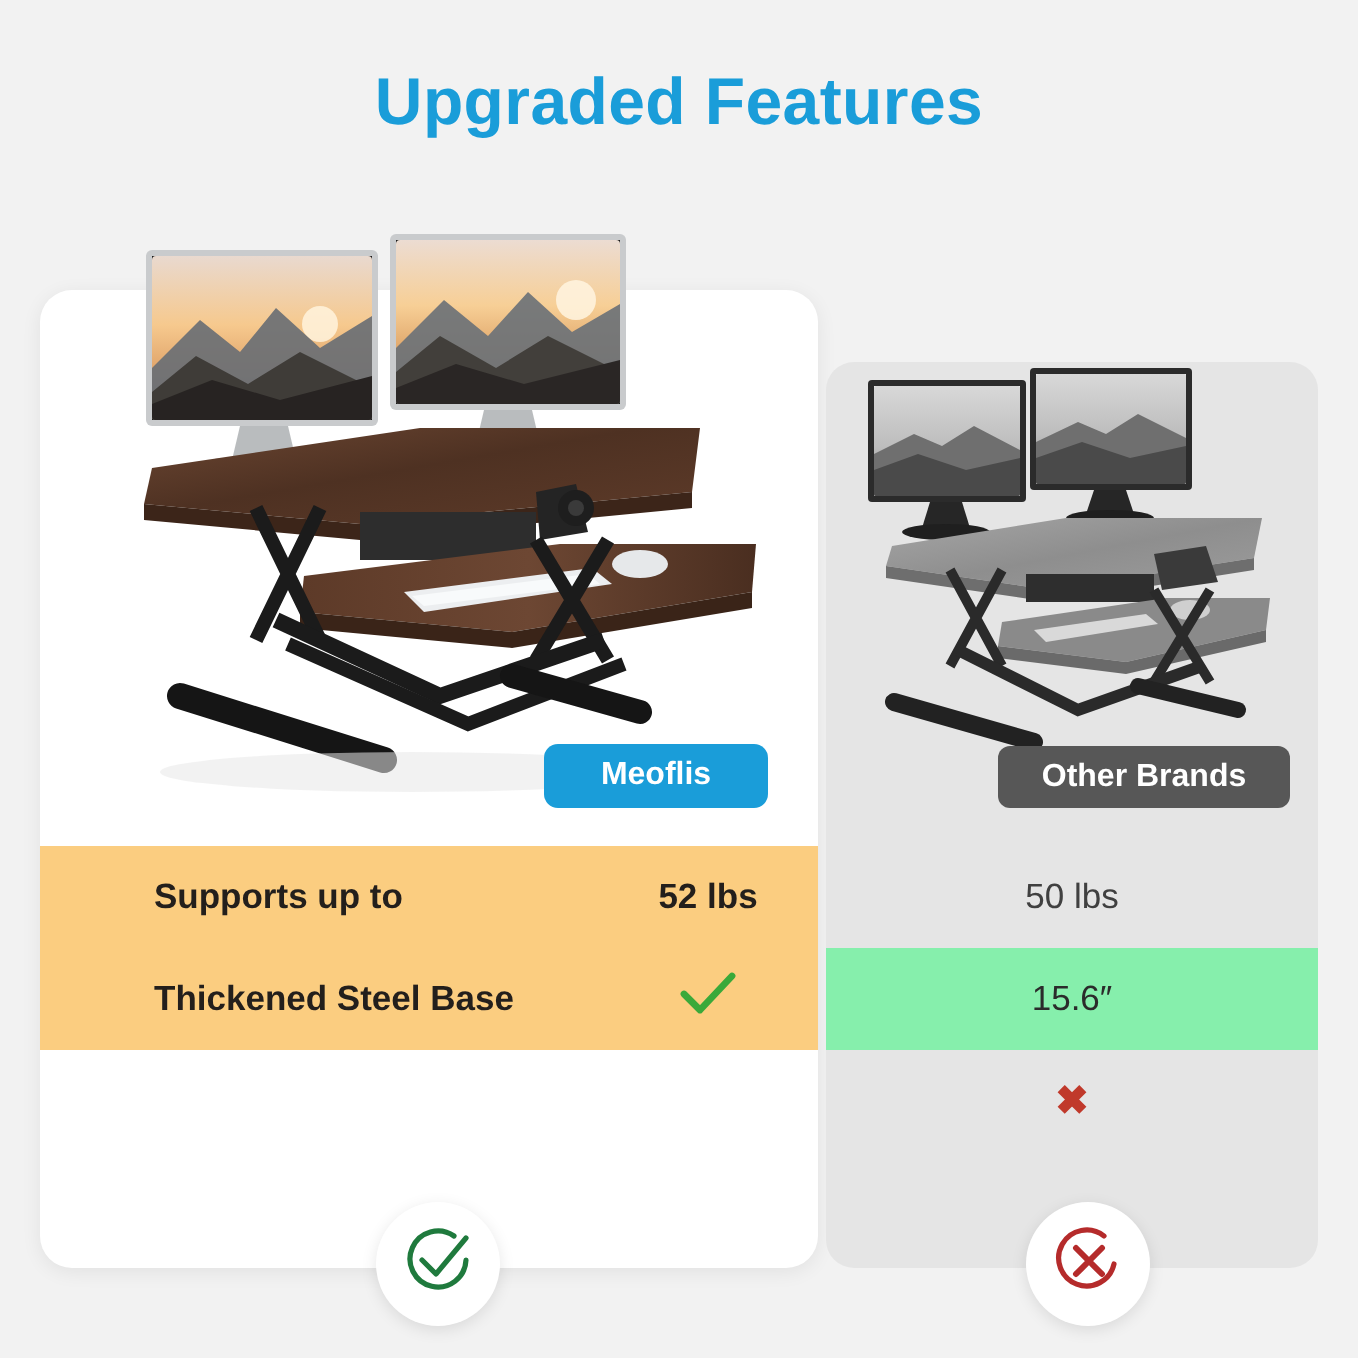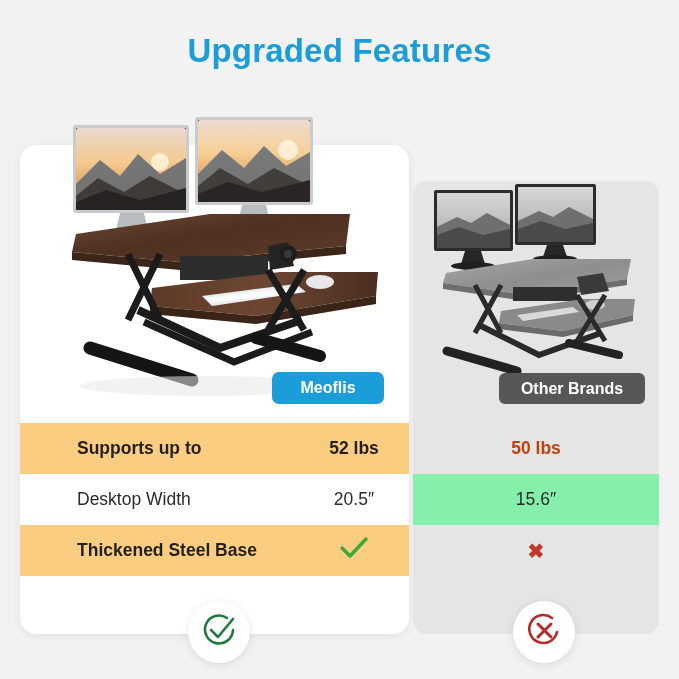--- a/index.html
+++ b/index.html
@@ -77,21 +77,21 @@
   }
   .row-l.plain .val{font-weight:normal;color:#2b2b2b;}
   .row-l{position:relative;}
 
   .row-r{
     height:51px;display:flex;align-items:center;justify-content:center;
     font-size:17.5px;color:#2b2b2b;
   }
   .row-r.a{background:#e5e5e5;}
   .row-r.b{background:#86efac;}
-  .row-r.bold{font-weight:bold;color:#c2410c;}
+  .row-r.bold{font-weight:normal;color:#404040;}
 
   .tick{display:inline-block;line-height:0;}
   .cross-mark{font-size:20px;font-weight:bold;color:#c0392b;}
 
   
   .result{
     position:absolute;width:62px;height:62px;border-radius:50%;
     background:#ffffff;
     box-shadow:0 2px 8px rgba(0,0,0,.10);
     display:flex;align-items:center;justify-content:center;
@@ -259,24 +259,20 @@
 
   <div class="brand-badge brand-right">Other Brands</div>
 
   <div class="rows-left">
 
     <div class="row-l hl">
       <span class="label">Supports up to</span>
       <span class="val">52 lbs</span>
     </div>
 
-    <div class="row-l plain">
-      <span class="label">Desktop Width</span>
-      <span class="val">20.5″</span>
-    </div>
 
     <div class="row-l hl">
       <span class="label">Thickened Steel Base</span>
       <span class="val">
         <span class="tick">
           <svg width="30" height="24" viewBox="0 0 30 24" xmlns="http://www.w3.org/2000/svg">
             <path d="M3 12 L11 20 L27 3" stroke="#3aa93a" stroke-width="3.4" fill="none" stroke-linecap="round" stroke-linejoin="round"></path>
           </svg>
         </span>
         <span class="sr">check</span>

